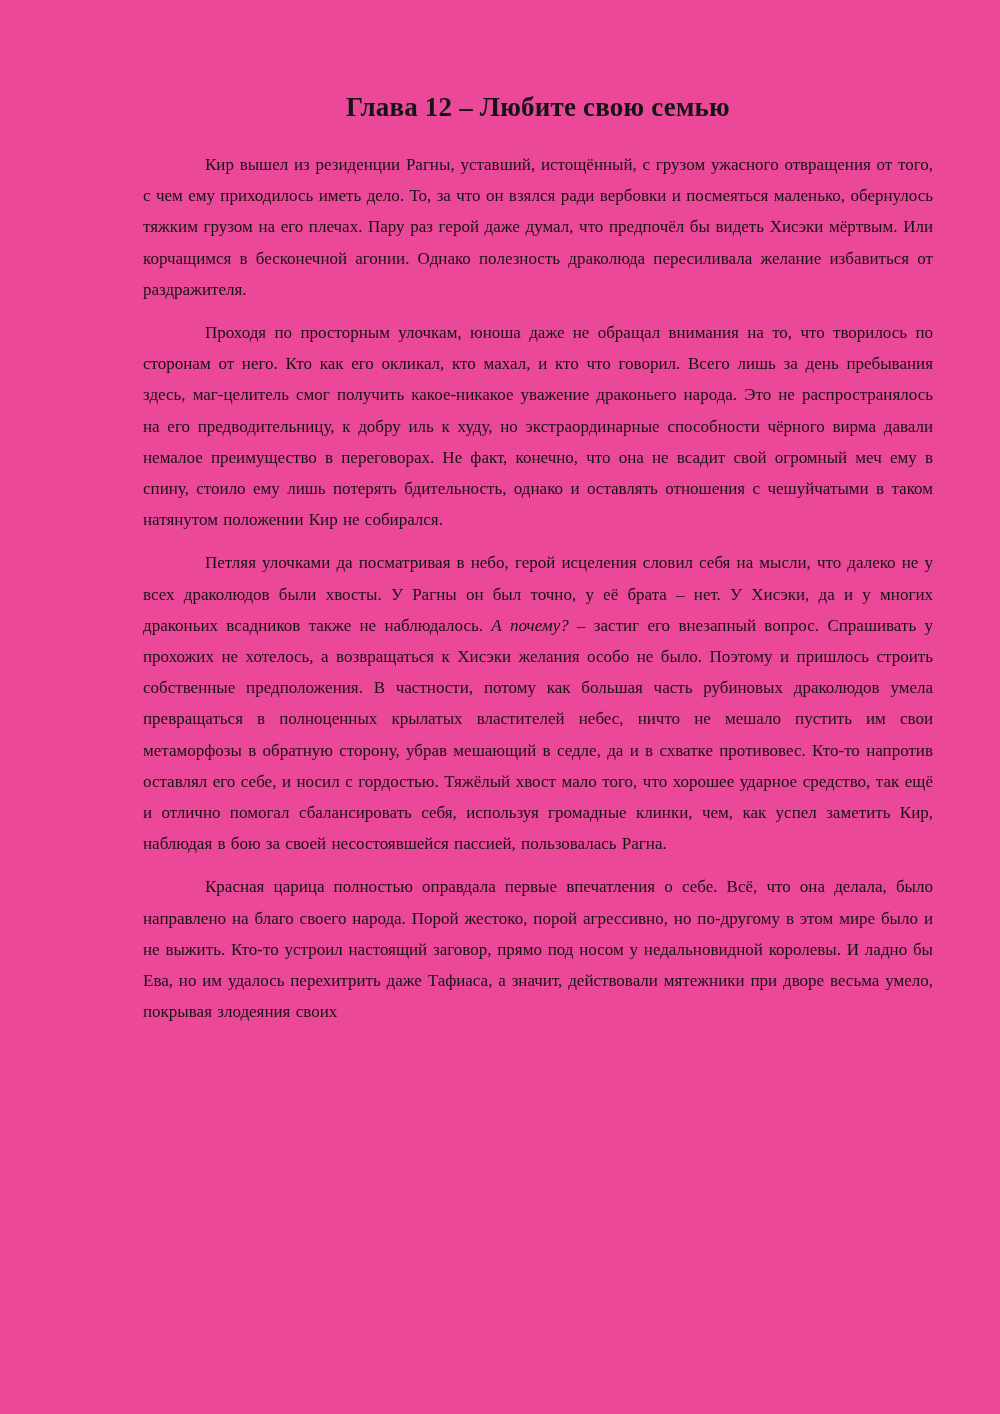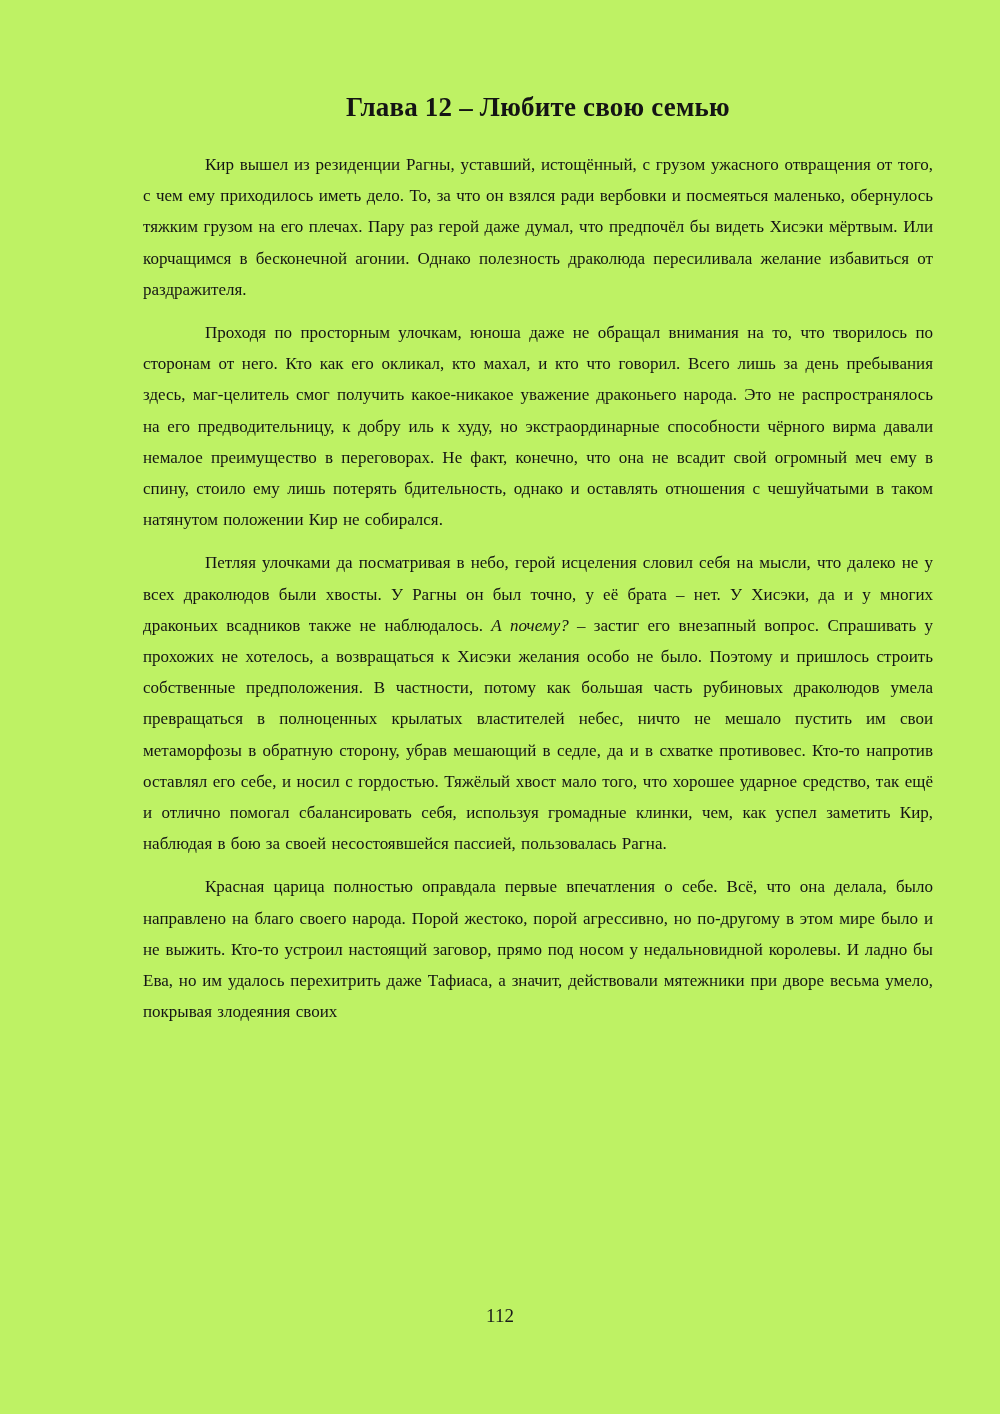--- a/index.html
+++ b/index.html
@@ -4,21 +4,21 @@
 <style>
   html, body {
     margin: 0;
     padding: 0;
     background: #ffffff;
   }
   .page {
     position: relative;
     width: 1000px;
     height: 1414px;
-    background: #bef264;
+    background: #ec4899;
     font-family: "Liberation Serif", "DejaVu Serif", serif;
     color: #141414;
     overflow: hidden;
   }
   .content {
     position: absolute;
     left: 143px;
     top: 92px;
     width: 790px;
   }
@@ -56,14 +56,13 @@
 <div class="page">
   <div class="content">
     <h1 class="chapter-title">Глава 12 – Любите свою семью</h1>
     <div>
         <p class="para"><span>Кир вышел из резиденции Рагны, уставший, истощённый, с грузом ужасного отвращения от того, с чем ему приходилось иметь дело. То, за что он взялся ради вербовки и посмеяться маленько, обернулось тяжким грузом на его плечах. Пару раз герой даже думал, что предпочёл бы видеть Хисэки мёртвым. Или корчащимся в бесконечной агонии. Однако полезность драколюда пересиливала желание избавиться от раздражителя.</span></p>
         <p class="para"><span>Проходя по просторным улочкам, юноша даже не обращал внимания на то, что творилось по сторонам от него. Кто как его окликал, кто махал, и кто что говорил. Всего лишь за день пребывания здесь, маг-целитель смог получить какое-никакое уважение драконьего народа. Это не распространялось на его предводительницу, к добру иль к худу, но экстраординарные способности чёрного вирма давали немалое преимущество в переговорах. Не факт, конечно, что она не всадит свой огромный меч ему в спину, стоило ему лишь потерять бдительность, однако и оставлять отношения с чешуйчатыми в таком натянутом положении Кир не собирался.</span></p>
         <p class="para"><span>Петляя улочками да посматривая в небо, герой исцеления словил себя на мысли, что далеко не у всех драколюдов были хвосты. У Рагны он был точно, у её брата – нет. У Хисэки, да и у многих драконьих всадников также не наблюдалось. </span><span class="italic">А почему?</span><span> – застиг его внезапный вопрос. Спрашивать у прохожих не хотелось, а возвращаться к Хисэки желания особо не было. Поэтому и пришлось строить собственные предположения. В частности, потому как большая часть рубиновых драколюдов умела превращаться в полноценных крылатых властителей небес, ничто не мешало пустить им свои метаморфозы в обратную сторону, убрав мешающий в седле, да и в схватке противовес. Кто-то напротив оставлял его себе, и носил с гордостью. Тяжёлый хвост мало того, что хорошее ударное средство, так ещё и отлично помогал сбалансировать себя, используя громадные клинки, чем, как успел заметить Кир, наблюдая в бою за своей несостоявшейся пассией, пользовалась Рагна.</span></p>
         <p class="para"><span>Красная царица полностью оправдала первые впечатления о себе. Всё, что она делала, было направлено на благо своего народа. Порой жестоко, порой агрессивно, но по-другому в этом мире было и не выжить. Кто-то устроил настоящий заговор, прямо под носом у недальновидной королевы. И ладно бы Ева, но им удалось перехитрить даже Тафиаса, а значит, действовали мятежники при дворе весьма умело, покрывая злодеяния своих</span></p>
       </div>
   </div>
-  <div class="page-number">112</div>
 </div>
 
 </body></html>

